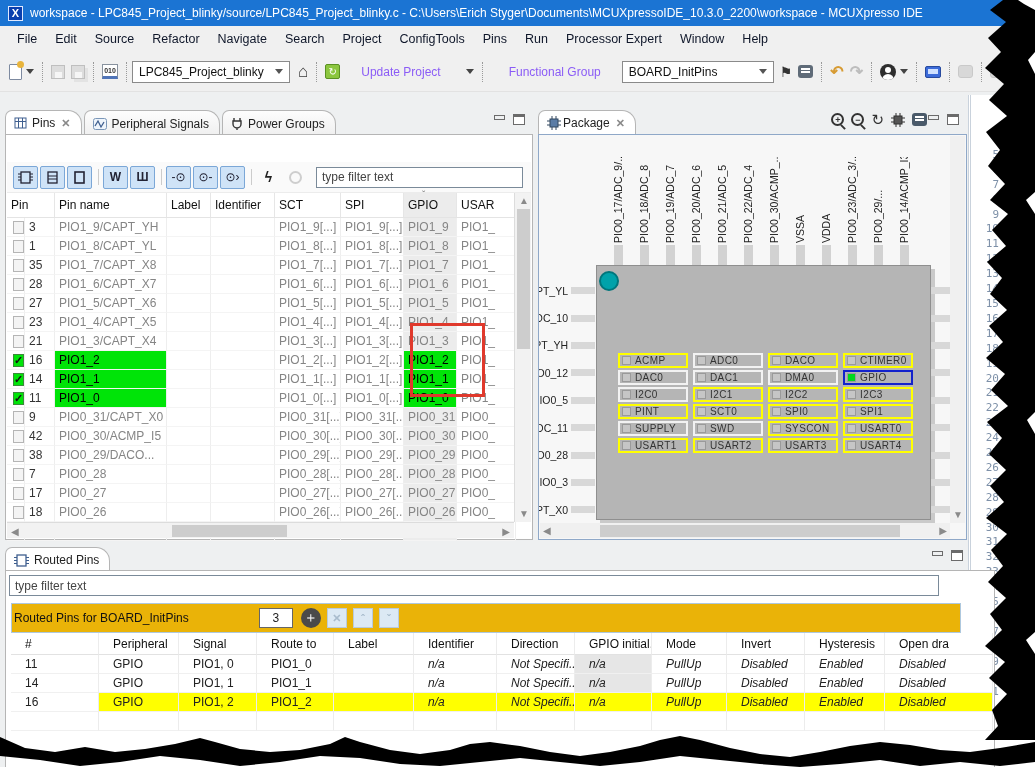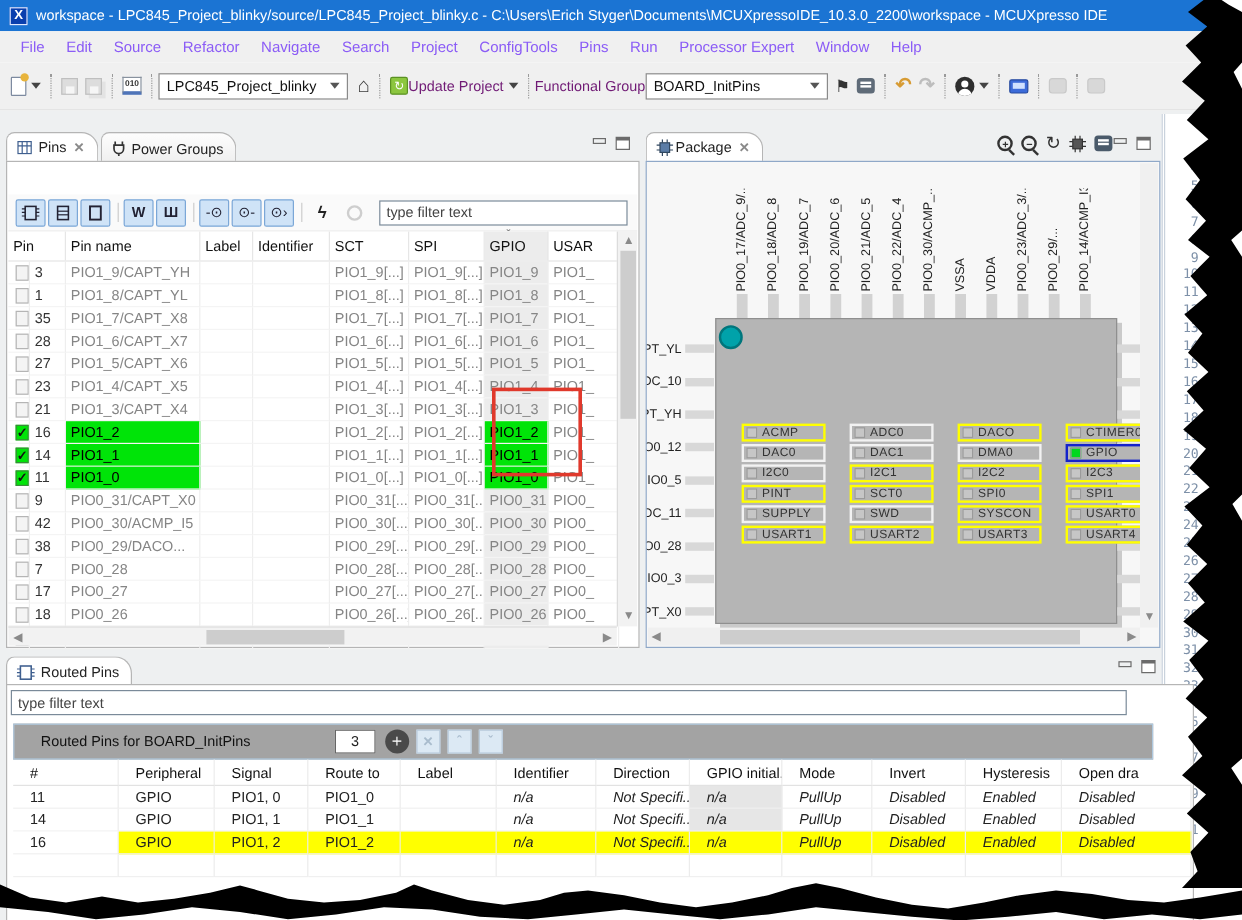--- a/index.html
+++ b/index.html
@@ -9,21 +9,21 @@
     font-family:"Liberation Sans", sans-serif; background:#fff; font-size:12px; color:#222;
   }
   
   .titlebar { position:absolute; left:0; top:0; width:1010px; height:26px; background:#1b74d3;
     display:flex; align-items:center; color:#fff; }
   .app-icon { width:15px; height:15px; margin:0 7px 0 8px; background:#0a3fae; border:1px solid #dfe9ff;
     color:#fff; font-size:11px; font-weight:bold; display:flex; align-items:center; justify-content:center; }
   .title-text { font-size:12px; white-space:nowrap; overflow:hidden; }
   .menubar { position:absolute; left:0; top:26px; width:1010px; height:26px; background:#f0f0f0;
     display:flex; align-items:center; padding-left:8px; }
-  .menu-item { padding:4px 9px; color:#8b5cf6; font-size:12.5px; }
+  .menu-item { padding:4px 9px; color:#0f172a; font-size:12.5px; }
   .toolbar { position:absolute; left:0; top:52px; width:1010px; height:40px; background:#f0f0f0;
     border-bottom:1px solid #e2e2e2; display:flex; align-items:center; padding-left:6px; }
   .tsep { width:1px; height:20px; border-left:1px dotted #9a9a9a; margin:0 5px; }
   .ti { height:26px; display:flex; align-items:center; margin:0 3px; }
   .caret { width:0; height:0; border-left:4px solid transparent; border-right:4px solid transparent;
     border-top:5px solid #444; margin-left:4px; }
   .dim { opacity:.45; filter:grayscale(1); }
   .icon-page { width:13px; height:16px; background:#fff; border:1px solid #7d8aa0; border-radius:1px; position:relative; }
   .icon-page::after { content:""; position:absolute; right:-3px; top:-4px; width:7px; height:7px; background:#e8b43c; border-radius:50%; }
   .icon-floppy { width:14px; height:14px; background:#b9c9dd; border:1px solid #7388a5; position:relative; }
@@ -31,21 +31,21 @@
   .icon-binary { width:16px; height:15px; background:#fff; border:1px solid #88929e; font-size:7px; font-weight:bold;
     color:#333; display:flex; align-items:center; justify-content:center; border-bottom:3px solid #4f74b8; }
   .combo { height:22px; background:#fff; border:1px solid #8a8a8a; display:flex; align-items:center;
     padding:0 6px; font-size:12px; color:#111; }
   .combo .cbx { flex:1; }
   .combo .dd { width:0; height:0; border-left:4px solid transparent; border-right:4px solid transparent;
     border-top:5px solid #555; margin-left:8px; }
   .icon-home { font-size:17px; color:#3a3a3a; line-height:1; }
   .icon-update { width:15px; height:15px; background:#8cc63f; border:1px solid #5a9122; border-radius:2px;
     color:#fff; font-size:10px; display:flex; align-items:center; justify-content:center; }
-  .tool-label { font-size:12px; color:#701a75; margin:0 0; }
+  .tool-label { font-size:12px; color:#8b5cf6; margin:0 21px; }
   .icon-flag { font-size:14px; color:#333; line-height:1; }
   .icon-note { width:15px; height:13px; background:#5f6b78; border-radius:3px; position:relative; }
   .icon-note::after { content:""; position:absolute; left:3px; top:3px; width:9px; height:2px; background:#fff; box-shadow:0 3px 0 #fff; }
   .icon-undo { font-size:16px; color:#d79b33; font-weight:bold; line-height:1; }
   .icon-redo { font-size:16px; color:#bdbdbd; font-weight:bold; line-height:1; }
   .icon-user { width:16px; height:16px; border-radius:50%; background:#2e2e2e; position:relative; overflow:hidden; }
   .icon-user::before { content:""; position:absolute; left:5px; top:3px; width:6px; height:6px; border-radius:50%; background:#fff; }
   .icon-user::after { content:""; position:absolute; left:2px; top:10px; width:12px; height:7px; border-radius:6px 6px 0 0; background:#fff; }
   .icon-monitor { width:16px; height:12px; background:#3c6bd9; border:1px solid #274a9e; border-radius:2px; position:relative; }
   .icon-monitor::before { content:""; position:absolute; left:2px; top:2px; right:2px; bottom:3px; background:#cfe0ff; }
@@ -118,41 +118,41 @@
     font-size:10.5px; color:#222; }
   .toppin .stub { width:9px; height:20px; background:#d2d2d2; margin-top:2px; }
   .leftpins { position:absolute; left:-14px; top:142px; width:70px; }
   .leftpin { height:27.4px; display:flex; align-items:center; justify-content:flex-end; }
   .leftpin .lbl { font-size:10.5px; color:#222; white-space:nowrap; }
   .leftpin .stub { width:24px; height:7px; background:#d8d8d8; margin-left:3px; flex:none; }
   .rightpins { position:absolute; left:392px; top:142px; width:20px; }
   .rightpin { height:27.4px; display:flex; align-items:center; }
   .rightpin .stub { width:20px; height:7px; background:#d8d8d8; }
   .periphs { position:absolute; left:79px; top:218px; display:grid;
-    grid-template-columns:repeat(4,70px); grid-auto-rows:15px; gap:2px 20px; }
+    grid-template-columns:repeat(4,70px); grid-auto-rows:15px; gap:2px 5px; }
   .pbox { background:#b5b5b5; border:2px solid #f2f2f2; display:flex; align-items:center;
     font-size:10px; color:#333; letter-spacing:.4px; white-space:nowrap; }
   .pbox .sq { width:9px; height:9px; background:#c6c6c6; border:1px solid #9a9a9a; margin:0 4px 0 2px; flex:none; }
   .pbox.yb { border-color:#ffff00; }
   .pbox.bb { border-color:#1322cc; }
   .pbox.bb .sq { background:#00d81e; }
   .pkg-vscroll { position:absolute; right:1px; top:1px; width:15px; bottom:16px; background:#f0f0f0; }
   .pkg-hscroll { position:absolute; left:1px; right:16px; bottom:1px; height:15px; background:#f0f0f0; }
   
   .editor-strip { position:absolute; left:968px; top:95px; width:67px; height:672px; background:#fff; border-left:3px double #c9d2dc; }
   .linenums { position:absolute; left:4px; top:38px; width:24px; text-align:right;
     font-family:"DejaVu Sans Mono", monospace; font-size:11px; color:#7d90a8; line-height:14.9px; }
   
   #routed-panel { left:5px; top:545px; width:990px; height:222px; background:transparent; }
   .rp-body { position:absolute; left:0; top:25px; right:0; bottom:-2px; border:1px solid #b5b5b5; border-bottom:none; background:#fff; }
   .rp-filter { position:absolute; left:3px; top:4px; width:930px; height:21px; border:1px solid #7a8a99;
     font-family:inherit; font-size:12px; padding-left:5px; color:#222; }
   .rp-filter::placeholder { color:#444; }
-  .rp-header { position:absolute; left:5px; top:32px; width:950px; height:30px; background:#a3a3a3;
-    border:1px solid #aec8de; display:flex; align-items:center; padding-left:22px; }
+  .rp-header { position:absolute; left:5px; top:32px; width:950px; height:30px; background:#eab308;
+    border:1px solid #aec8de; display:flex; align-items:center; padding-left:2px; }
   .rp-header .ttl { font-size:12px; color:#111; }
   .count-box { width:34px; height:20px; background:#fff; border:1px solid #666; display:flex;
     align-items:center; justify-content:center; margin-left:70px; font-size:12px; }
   .btn-plus { width:20px; height:20px; border-radius:50%; background:#4a4a4a; color:#fff; font-size:14px;
     display:flex; align-items:center; justify-content:center; margin-left:8px; }
   .btn-sq { width:20px; height:20px; border:1px solid #b9cbdc; background:#dce9f4; color:#a9bccd;
     display:flex; align-items:center; justify-content:center; margin-left:6px; font-size:11px; font-weight:bold; }
   .rtable { position:absolute; left:5px; top:62px; width:982px; }
   .rrow { display:grid; grid-template-columns:88px 80px 78px 77px 80px 83px 78px 77px 75px 78px 80px 1fr; height:19px; }
   .rrow > div { display:flex; align-items:center; padding-left:14px; font-size:12px; color:#222;
@@ -269,20 +269,27 @@
     <div class="tabbar">
       <div class="tab active">
         <svg class="chip-ic" width="13" height="12">
             <rect x="1" y="1" width="11" height="10" fill="none" stroke="#3f5f8f"></rect>
             <line x1="1" y1="4.5" x2="12" y2="4.5" stroke="#3f5f8f"></line>
             <line x1="4.5" y1="1" x2="4.5" y2="11" stroke="#3f5f8f"></line>
             <line x1="8.5" y1="1" x2="8.5" y2="11" stroke="#3f5f8f"></line>
           </svg>
         <span style="margin-left:5px;">Pins</span>
         <span class="close">✕</span>
+      </div>
+      <div class="tab">
+        <svg width="14" height="12">
+            <rect x="0.5" y="0.5" width="13" height="11" rx="2" fill="#eef4fb" stroke="#7a96b8"></rect>
+            <polyline points="2,8 5,3 8,9 11,4" fill="none" stroke="#3f5f8f" stroke-width="1.3"></polyline>
+          </svg>
+        <span style="margin-left:5px;">Peripheral Signals</span>
       </div>
       <div class="tab">
         <svg width="12" height="13">
             <path d="M3,1 v3 M9,1 v3 M2,4 h8 v3 a4 4 0 0 1 -8 0 z M6,11 v2" fill="none" stroke="#333" stroke-width="1.4"></path>
           </svg>
         <span style="margin-left:5px;">Power Groups</span>
       </div>
     </div>
     <div class="minmax" style="right:8px;">
       <span class="mm-min"></span>

